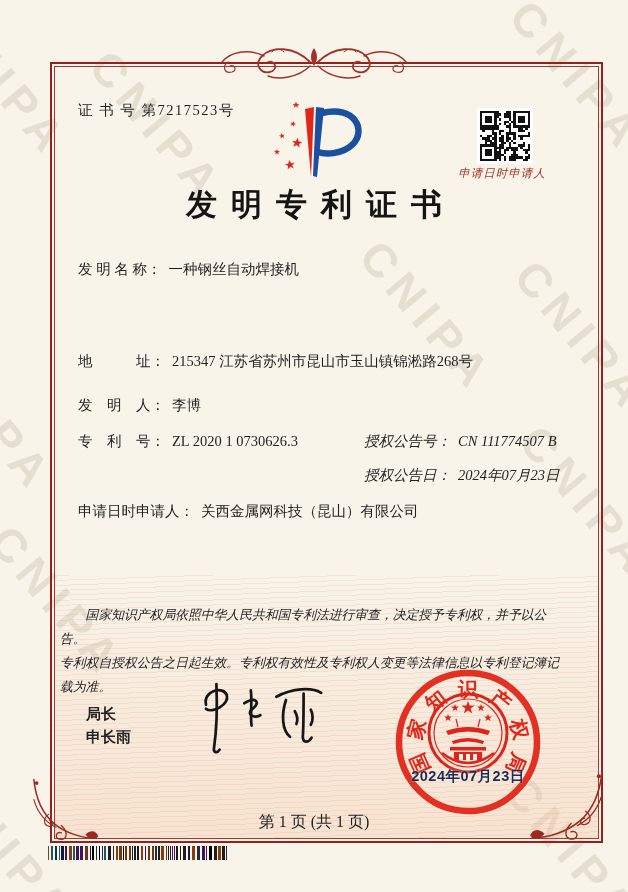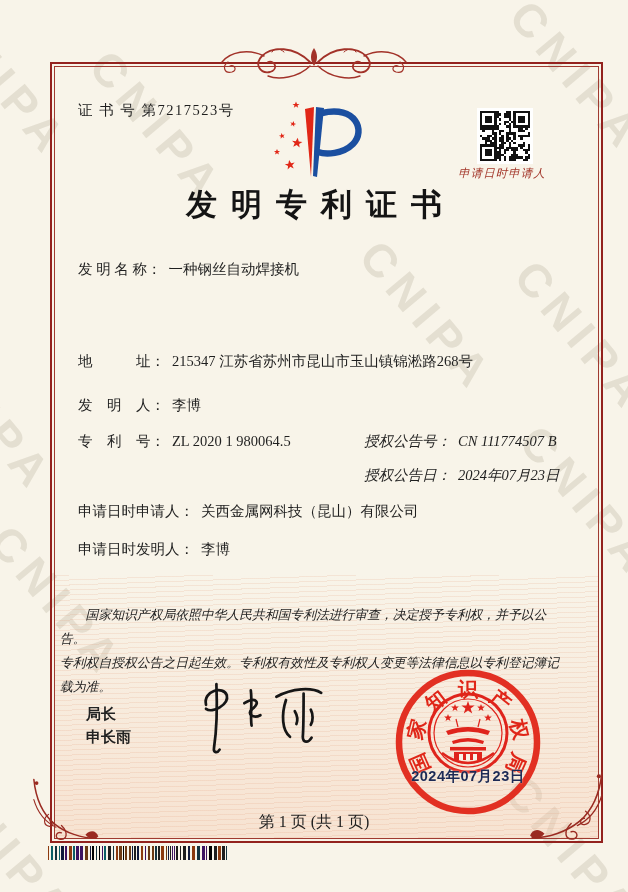--- a/index.html
+++ b/index.html
@@ -608,33 +608,30 @@
   <div class="row" style="top:260px">
     <span class="lbl">发 明 名 称：</span><span class="val">一种钢丝自动焊接机</span>
   </div>
   <div class="row" style="top:352px">
     <span class="lbl">地　　　址：</span><span class="val">215347 江苏省苏州市昆山市玉山镇锦淞路268号</span>
   </div>
   <div class="row" style="top:396px">
     <span class="lbl">发　明　人：</span><span class="val">李博</span>
   </div>
   <div class="row" style="top:432px">
-    <span class="lbl">专　利　号：</span><span class="val">ZL 2020 1 980064.5</span>
+    <span class="lbl">专　利　号：</span><span class="val">ZL 2020 1 0730626.3</span>
   </div>
   <div class="row col2" style="top:432px">
     <span class="lbl">授权公告号：</span><span class="val">CN 111774507 B</span>
   </div>
   <div class="row col2" style="top:466px">
     <span class="lbl">授权公告日：</span><span class="val">2024年07月23日</span>
   </div>
   <div class="row" style="top:502px">
     <span class="lbl">申请日时申请人：</span><span class="val">关西金属网科技（昆山）有限公司</span>
-  </div>
-  <div class="row" style="top:540px">
-    <span class="lbl">申请日时发明人：</span><span class="val">李博</span>
   </div>
 
   <div class="statement">
     <div class="indent">国家知识产权局依照中华人民共和国专利法进行审查，决定授予专利权，并予以公告。</div>
     <div>专利权自授权公告之日起生效。专利权有效性及专利权人变更等法律信息以专利登记簿记载为准。</div>
   </div>
 
   <div class="officials">
     <div>局长</div>
     <div>申长雨</div>

